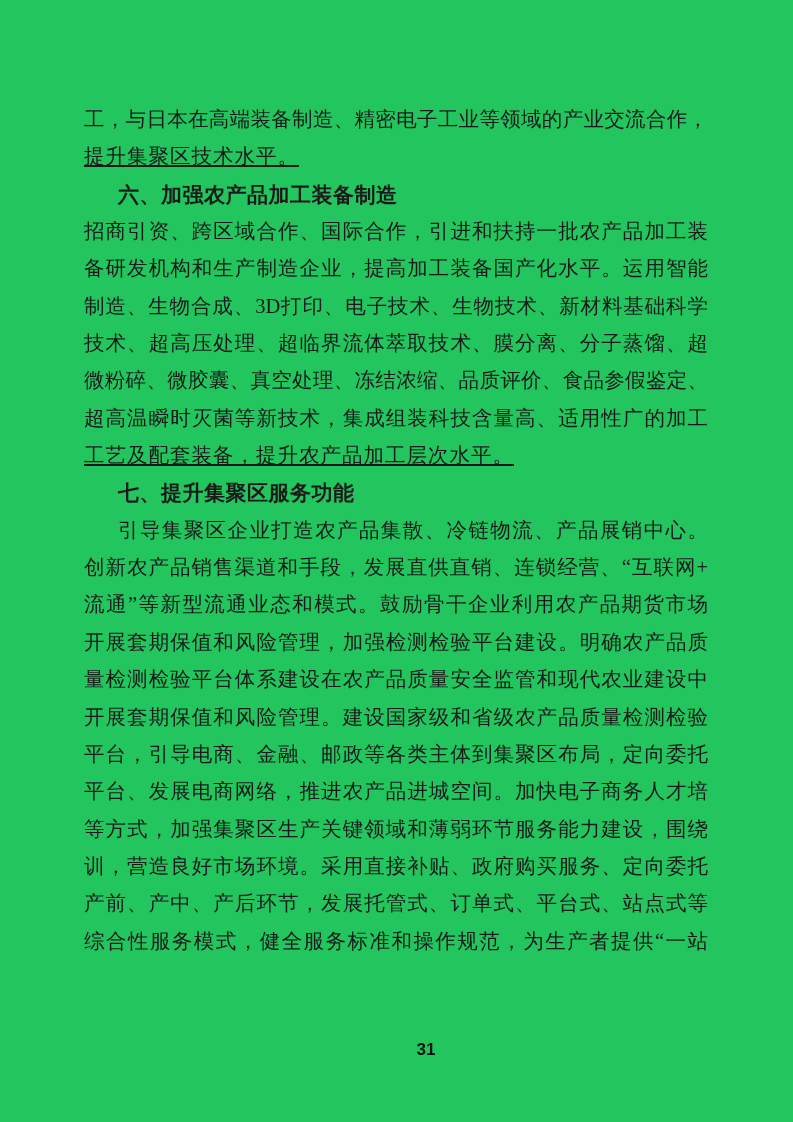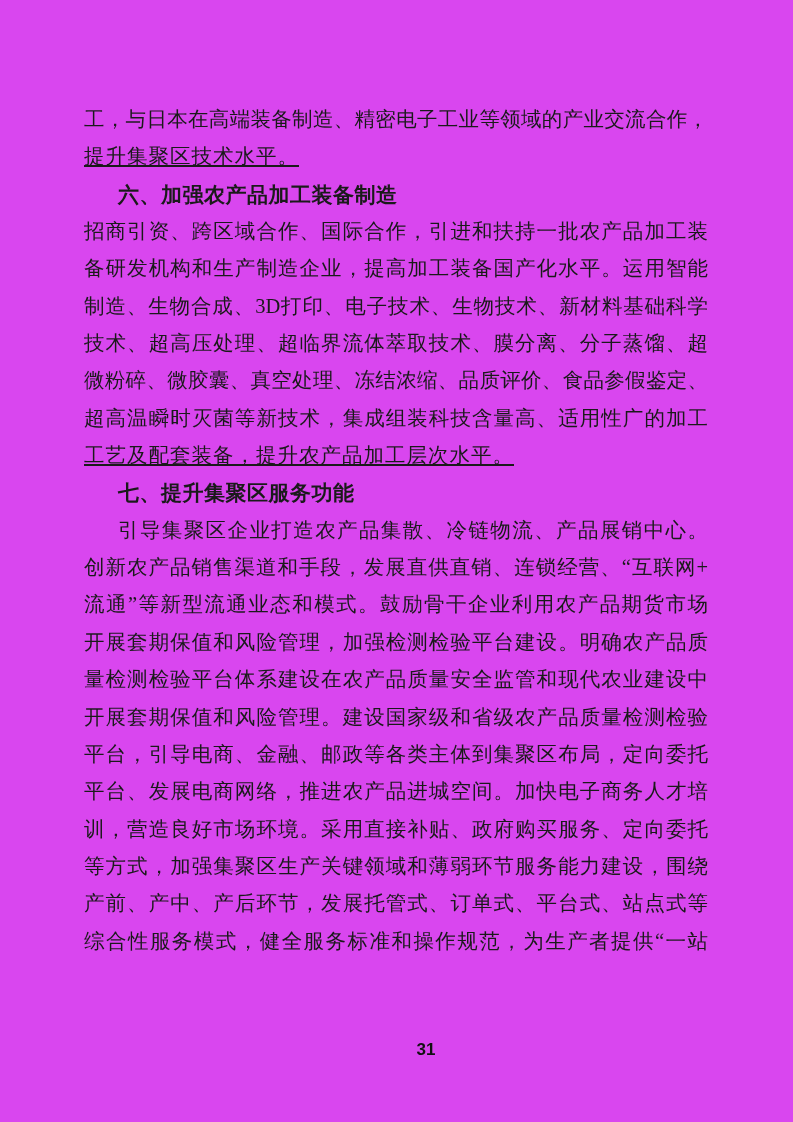--- a/index.html
+++ b/index.html
@@ -8,21 +8,21 @@
     height: 1122px;
     background: #ffffff;
     position: relative;
     overflow: hidden;
     font-family: "Liberation Serif", "DejaVu Serif", serif;
     color: #1a1a1a;
   }
   .page {
     position: absolute;
     inset: 0;
-    background: #d946ef;
+    background: #22c55e;
   }
   .doc-body {
     position: absolute;
     left: 84px;
     top: 101px;
     width: 624px;
   }
   .line {
     height: 37.35px;
     line-height: 37.35px;
@@ -79,21 +79,21 @@
     <div class="line end">工艺及配套装备，提升农产品加工层次水平。</div>
     <div class="line heading">七、提升集聚区服务功能</div>
     <div class="line first">引导集聚区企业打造农产品集散、冷链物流、产品展销中心。</div>
     <div class="line full">创新农产品销售渠道和手段，发展直供直销、连锁经营、“互联网+</div>
     <div class="line full">流通”等新型流通业态和模式。鼓励骨干企业利用农产品期货市场</div>
     <div class="line full">开展套期保值和风险管理，加强检测检验平台建设。明确农产品质</div>
     <div class="line full">量检测检验平台体系建设在农产品质量安全监管和现代农业建设中</div>
     <div class="line full">开展套期保值和风险管理。建设国家级和省级农产品质量检测检验</div>
     <div class="line full">平台，引导电商、金融、邮政等各类主体到集聚区布局，定向委托</div>
     <div class="line full">平台、发展电商网络，推进农产品进城空间。加快电子商务人才培</div>
+    <div class="line full">等方式，加强集聚区生产关键领域和薄弱环节服务能力建设，围绕</div>
     <div class="line full">训，营造良好市场环境。采用直接补贴、政府购买服务、定向委托</div>
-    <div class="line full">等方式，加强集聚区生产关键领域和薄弱环节服务能力建设，围绕</div>
     <div class="line full">产前、产中、产后环节，发展托管式、订单式、平台式、站点式等</div>
     <div class="line full">综合性服务模式，健全服务标准和操作规范，为生产者提供“一站</div>
   </div>
 
   <div class="page-number">31</div>
 
 </div>
 
 </body></html>

